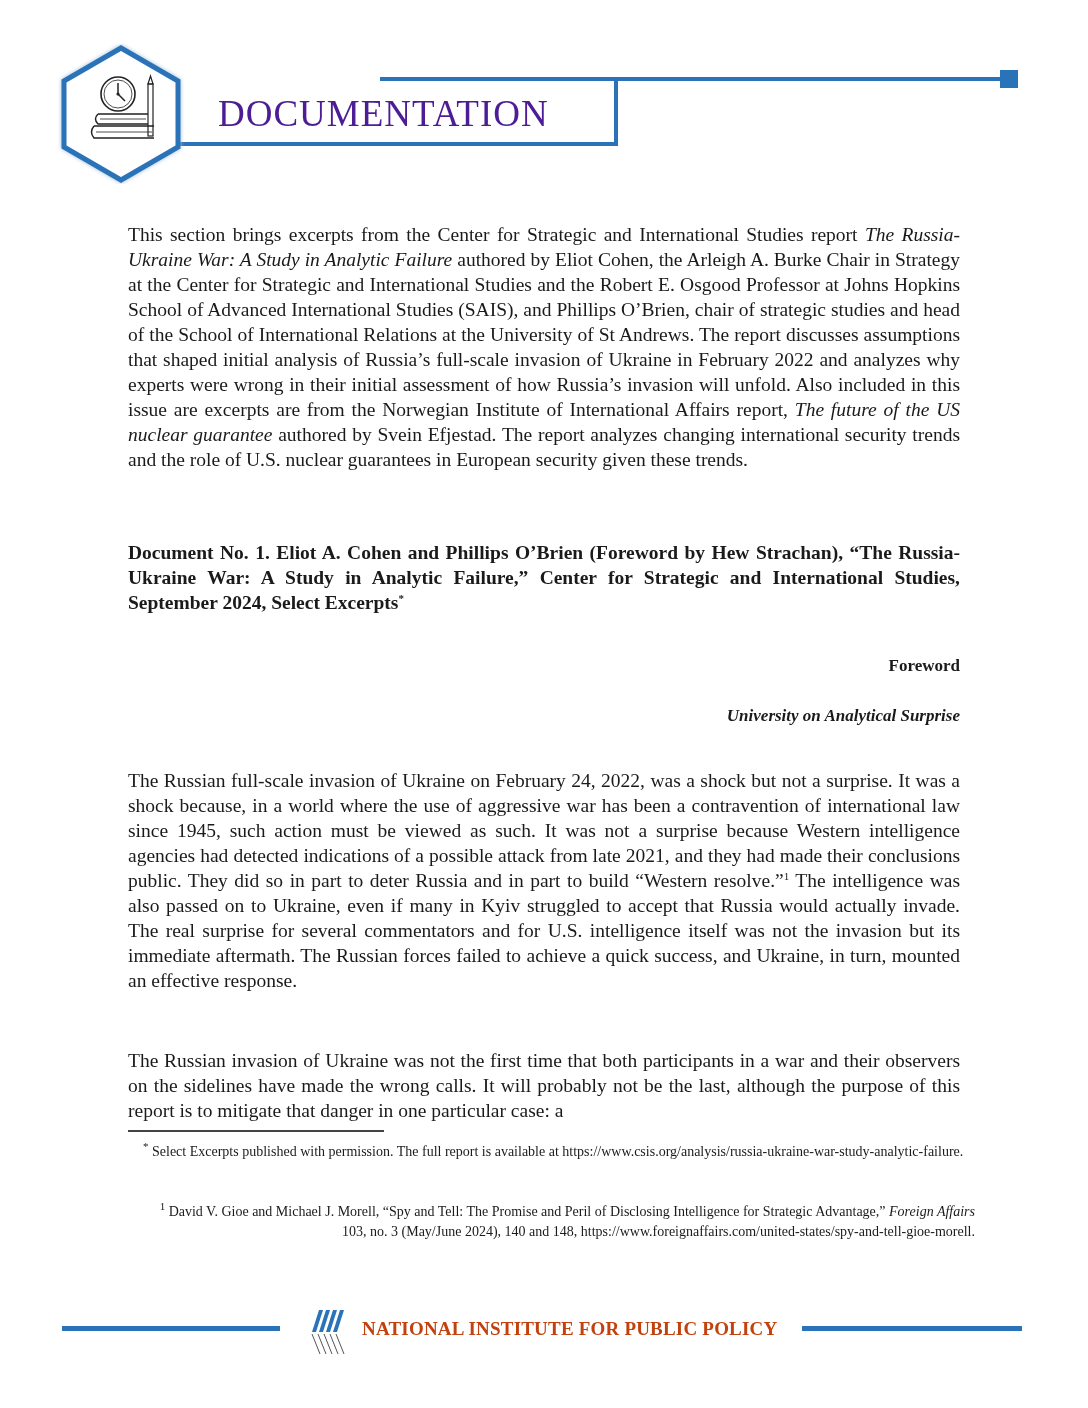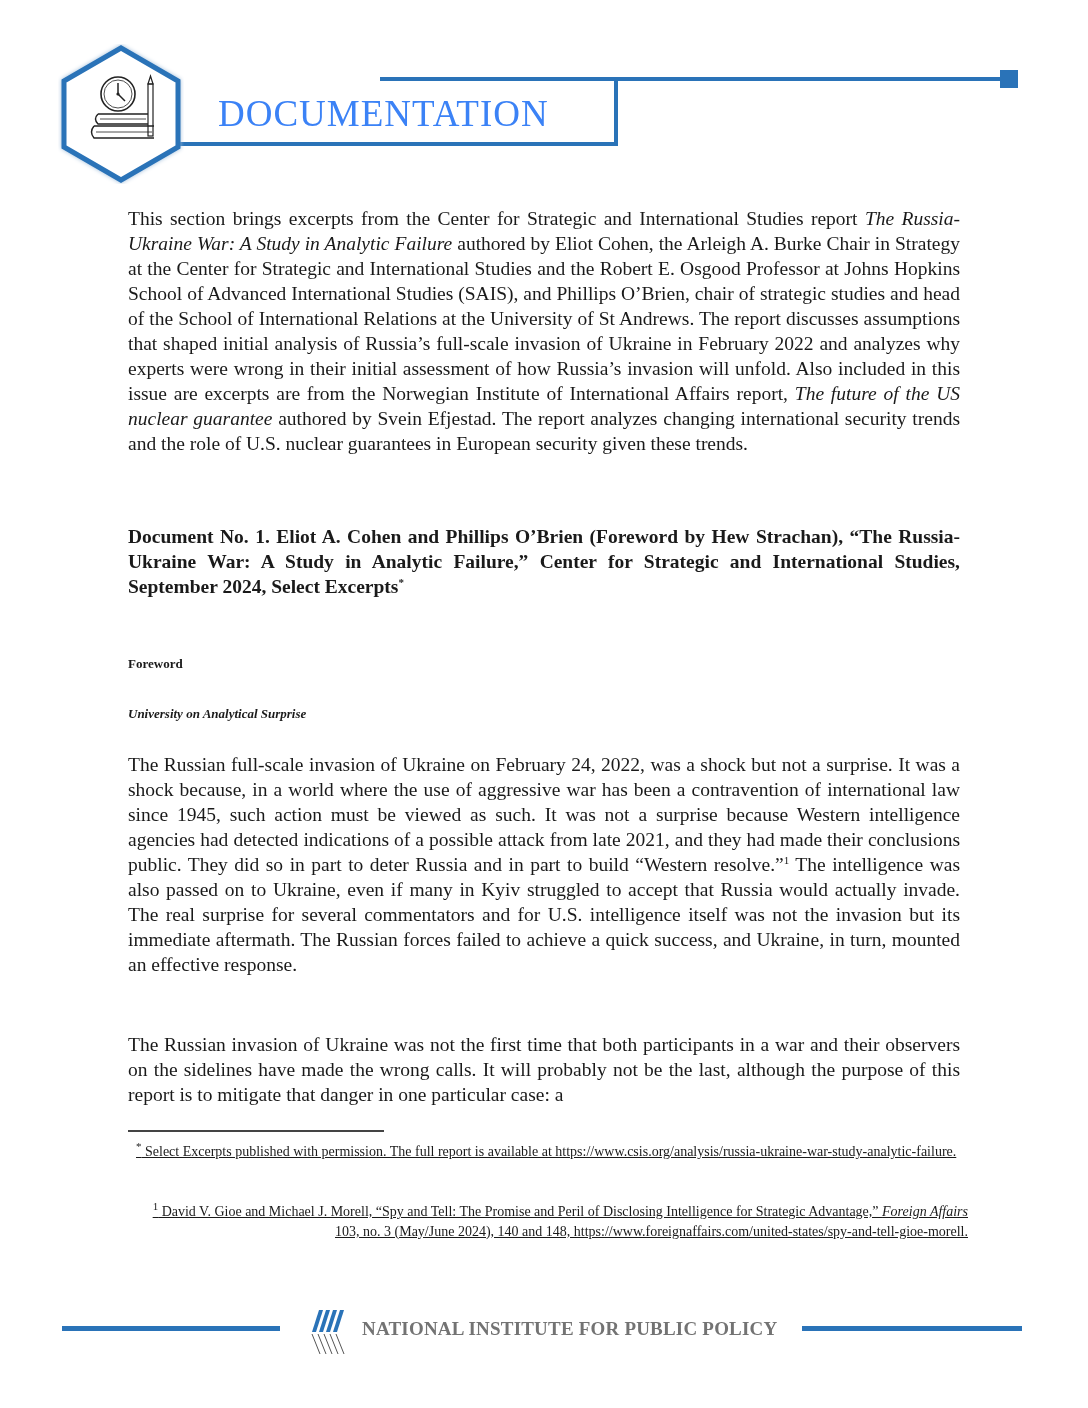--- a/index.html
+++ b/index.html
@@ -1,47 +1,47 @@
 <!DOCTYPE html>
 <html><head>
   <meta charset="utf-8">
   <style>
     html, body { margin: 0; padding: 0; background: #ffffff; }
     body { width: 1088px; height: 1408px; position: relative; overflow: hidden;
            font-family: "Liberation Serif", "DejaVu Serif", serif; color: #1a1a1a; }
     .abs { position: absolute; }
     
-    .hdr-title { left: 218px; top: 92px; font-size: 37px; letter-spacing: 1px; color: #3b82f6;
+    .hdr-title { left: 218px; top: 92px; font-size: 37px; letter-spacing: 1px; color: #4c1d95;
                  font-family: "Liberation Serif", serif; }
     .hdr-line-bottom { left: 160px; top: 142px; width: 458px; height: 4px; background: #2a73b8; }
     .hdr-line-vert { left: 614px; top: 80px; width: 4px; height: 66px; background: #2a73b8; }
     .hdr-line-top { left: 380px; top: 77px; width: 622px; height: 4px; background: #2a73b8; }
     .hdr-square { left: 1000px; top: 70px; width: 18px; height: 18px; background: #2a73b8; }
     .hex { left: 58px; top: 44px; width: 126px; height: 140px; }
     
-    .text-block { left: 128px; width: 832px; font-size: 19.5px; line-height: 25px; text-align: justify; }
+    .text-block { left: 128px; width: 832px; font-size: 19.5px; line-height: 25px; text-align: justify; margin-top: 16px; }
     .text-block p { margin: 0; }
     .intro { top: 206px; }
     .docno { top: 524px; font-weight: bold; }
-    .center { left: 128px; width: 832px; text-align: left; font-size: 13px; }
+    .center { left: 128px; width: 832px; text-align: right; font-size: 17px; }
     .foreword { top: 656px; font-weight: bold; }
     .subtitle { top: 706px; font-weight: bold; font-style: italic; }
     .para1 { top: 752px; }
     .para2 { top: 1032px; }
     sup { font-size: 11px; line-height: 0; vertical-align: super; }
     
     .fn-rule { left: 128px; top: 1130px; width: 256px; height: 2px; background: #444; }
-    .fn { left: 136px; width: 832px; font-size: 14px; line-height: 20px; text-decoration: underline; }
+    .fn { left: 143px; width: 832px; font-size: 14px; line-height: 20px; }
     .fn1 { top: 1142px; }
     .fn2 { top: 1202px; text-align: right; }
     
     .ft-line-l { left: 62px; top: 1326px; width: 218px; height: 5px; background: #2a73b8; }
     .ft-line-r { left: 802px; top: 1326px; width: 220px; height: 5px; background: #2a73b8; }
     .ft-logo { left: 302px; top: 1306px; width: 52px; height: 52px; }
-    .ft-name { left: 362px; top: 1318px; font-size: 19px; font-weight: bold; color: #737373;
+    .ft-name { left: 362px; top: 1318px; font-size: 19px; font-weight: bold; color: #c2410c;
                font-family: "Liberation Serif", serif; letter-spacing: 0.2px; }
   </style>
 </head>
 <body>
 
 <div class="abs hdr-line-top"></div>
 <div class="abs hdr-square"></div>
 <div class="abs hdr-line-vert"></div>
 <div class="abs hdr-line-bottom"></div>
 

